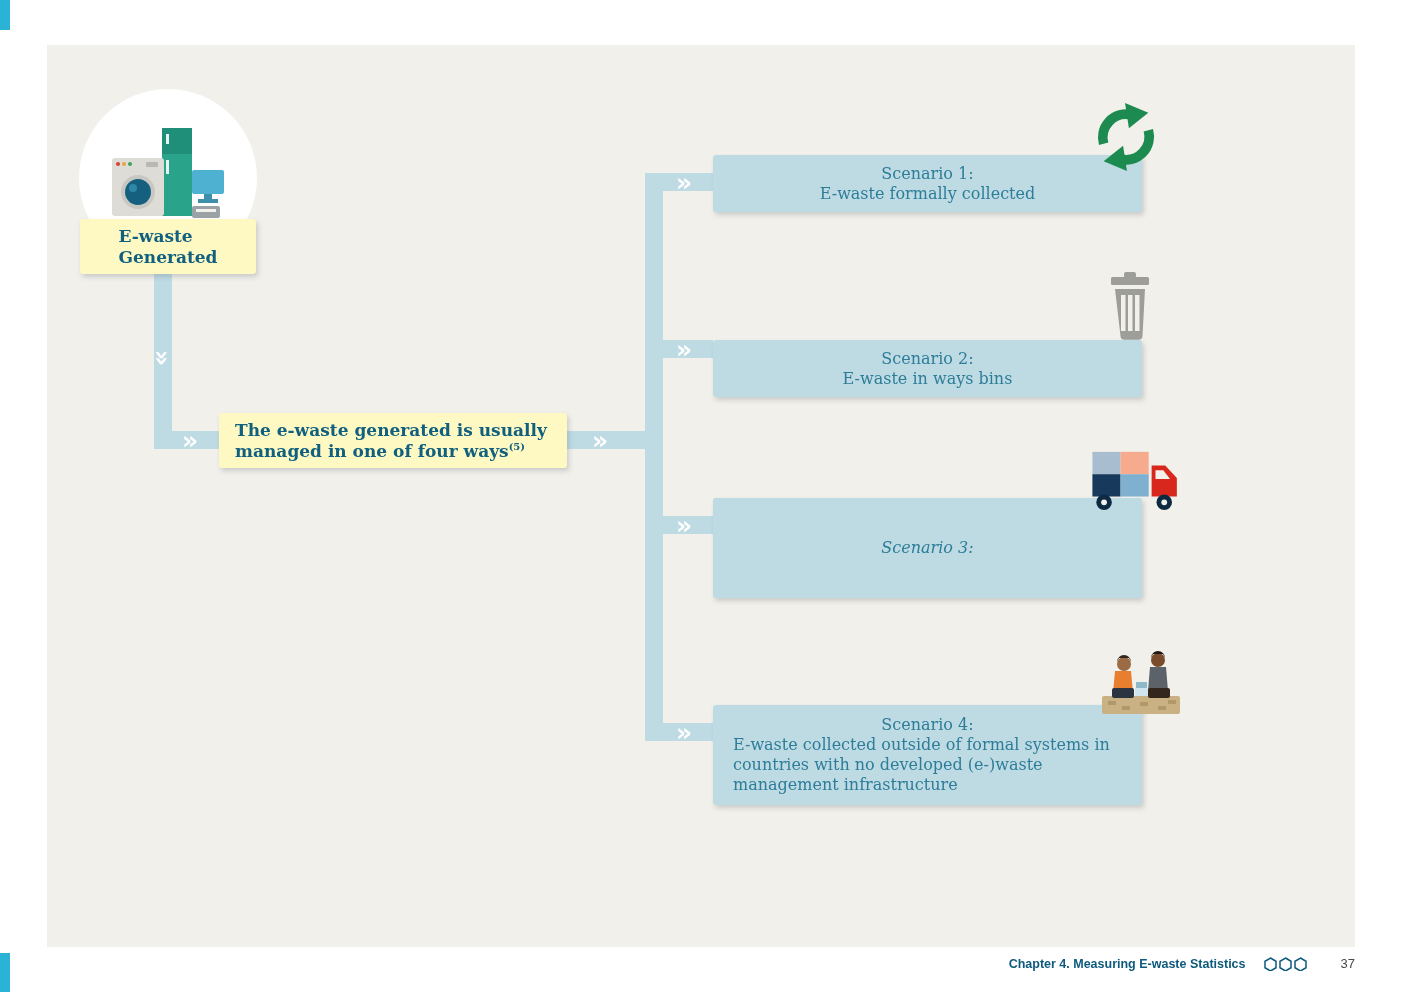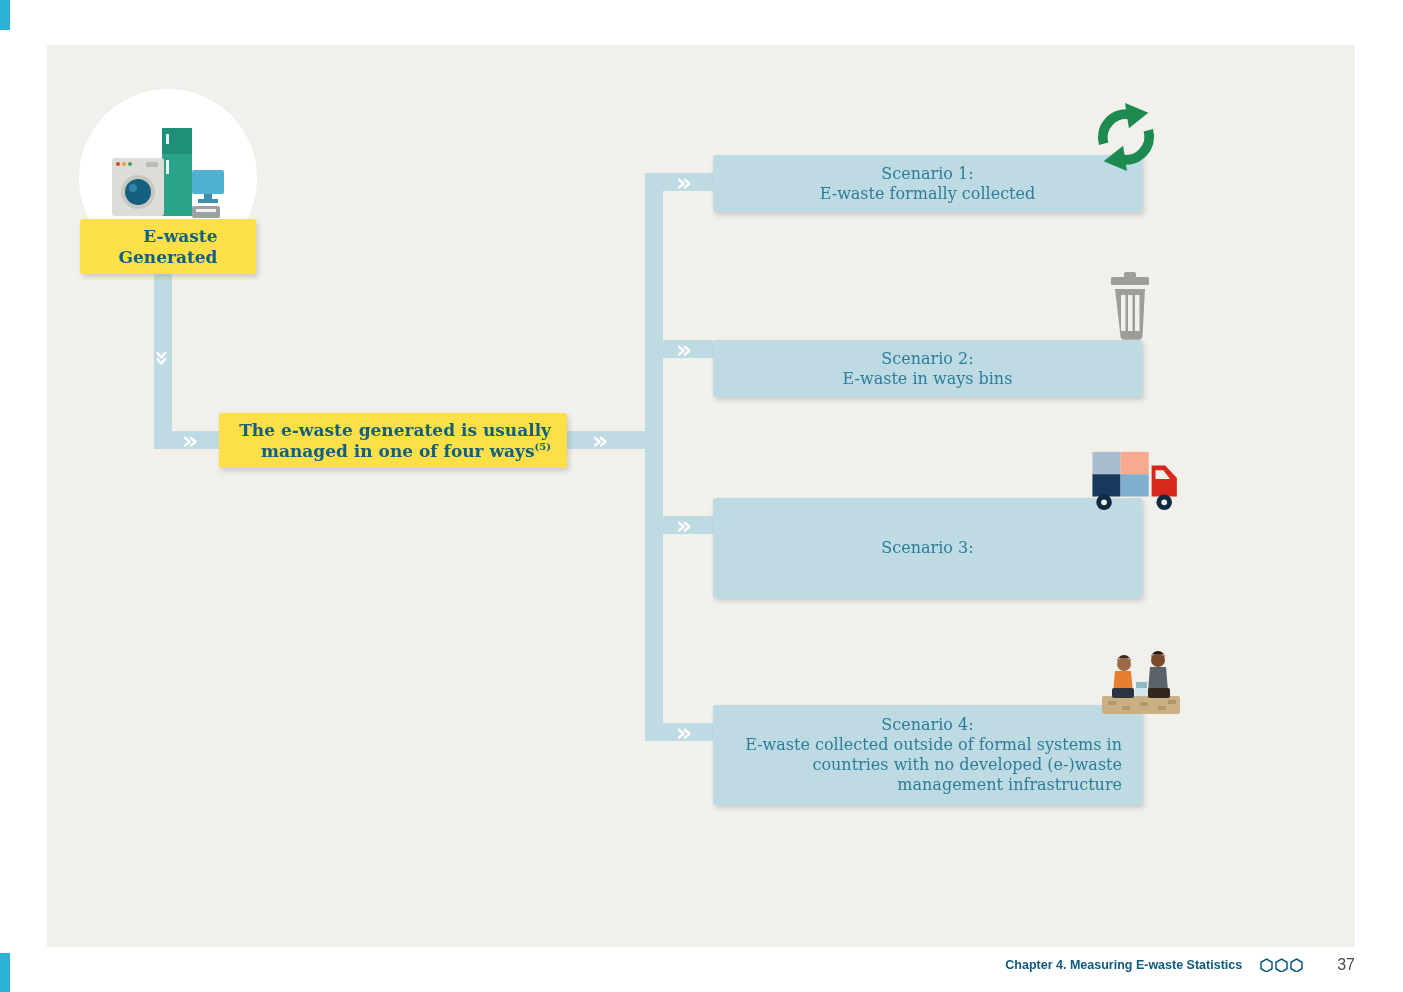--- a/index.html
+++ b/index.html
@@ -11,29 +11,29 @@
     overflow:hidden;
   }
   .content {
     position:absolute; left:47px; top:45px; width:1308px; height:902px;
     background:#f2f0eb;
   }
   .abs { position:absolute; }
   .connector { position:absolute; background:#bedbe4; }
   .box {
     position:absolute; display:flex; flex-direction:column;
-    justify-content:center; align-items:center; text-align:right;
+    justify-content:center; align-items:center; text-align:left;
     border-radius:3px;
   }
   .scenario {
     background:#bedbe4; color:#2d7d99; font-size:16px; line-height:1.25;
     padding:6px 20px; box-shadow:2px 3px 5px rgba(108,120,125,0.30);
   }
   .highlight {
-    background:#fde047; color:#11607f; font-weight:bold; font-size:17px;
+    background:#fef9c3; color:#11607f; font-weight:bold; font-size:17px;
     line-height:1.22; padding:6px 16px;
     box-shadow:2px 3px 5px rgba(108,120,125,0.30);
   }
   .prelines { white-space:pre-line; }
   .chev {
     position:absolute; width:24px; height:24px;
     display:flex; align-items:center; justify-content:center;
     color:#ffffff; font-family:"DejaVu Sans", sans-serif;
     font-weight:bold; font-size:25px; line-height:1;
   }
@@ -43,21 +43,21 @@
     background:#ffffff; border-radius:50%;
   }
   sup { font-size:10px; }
   .footer {
     position:absolute; top:956px; right:48px;
     display:flex; align-items:center; gap:18px;
     font-family:"Liberation Sans", sans-serif;
     font-size:12.5px; font-weight:bold; color:#0d5a7d;
   }
   .footer .hexes { display:flex; gap:2px; align-items:center; }
-  .footer .pagenum { margin-left:16px; color:#4a4a4a; font-weight:normal; font-size:16px; }
+  .footer .pagenum { margin-left:16px; color:#4a4a4a; font-weight:normal; font-size:13px; }
   .edge-accent { position:absolute; left:0; width:10px; background:#2bb3d6; }
 </style>
 </head>
 <body>
 
 <div class="content"></div>
 
 <div class="edge-accent" style="top:0; height:30px;"></div>
 <div class="edge-accent" style="top:953px; height:39px;"></div>
 
@@ -109,21 +109,21 @@
 </div>
 
 <div class="box scenario" style="left:713px; top:155px; width:429px; height:57px;">
   <div>Scenario 1:</div>
   <div>E-waste formally collected</div>
 </div>
 <div class="box scenario" style="left:713px; top:340px; width:429px; height:57px;">
   <div>Scenario 2:</div>
   <div>E-waste in ways bins</div>
 </div>
-<div class="box scenario" style="left:713px; top:498px; width:429px; height:100px;">
+<div class="box scenario" style="left:713px; top:498px; width:429px; height:100px;font-style:italic;">
   <div>Scenario 3:</div>
 </div>
 <div class="box scenario" style="left:713px; top:705px; width:429px; height:100px;">
   <div>Scenario 4:</div>
   <div>E-waste collected outside of formal systems in countries with no developed (e-)waste management infrastructure</div>
 </div>
 
 <svg class="abs" style="left:1092px; top:103px;" width="68" height="68" viewBox="0 0 70 70">
   <path d="M12 42 A 24 24 0 0 1 40 12" fill="none" stroke="#1d8a50" stroke-width="10"></path>
   <polygon points="34,0 58,10 38,26" fill="#1d8a50"></polygon>

